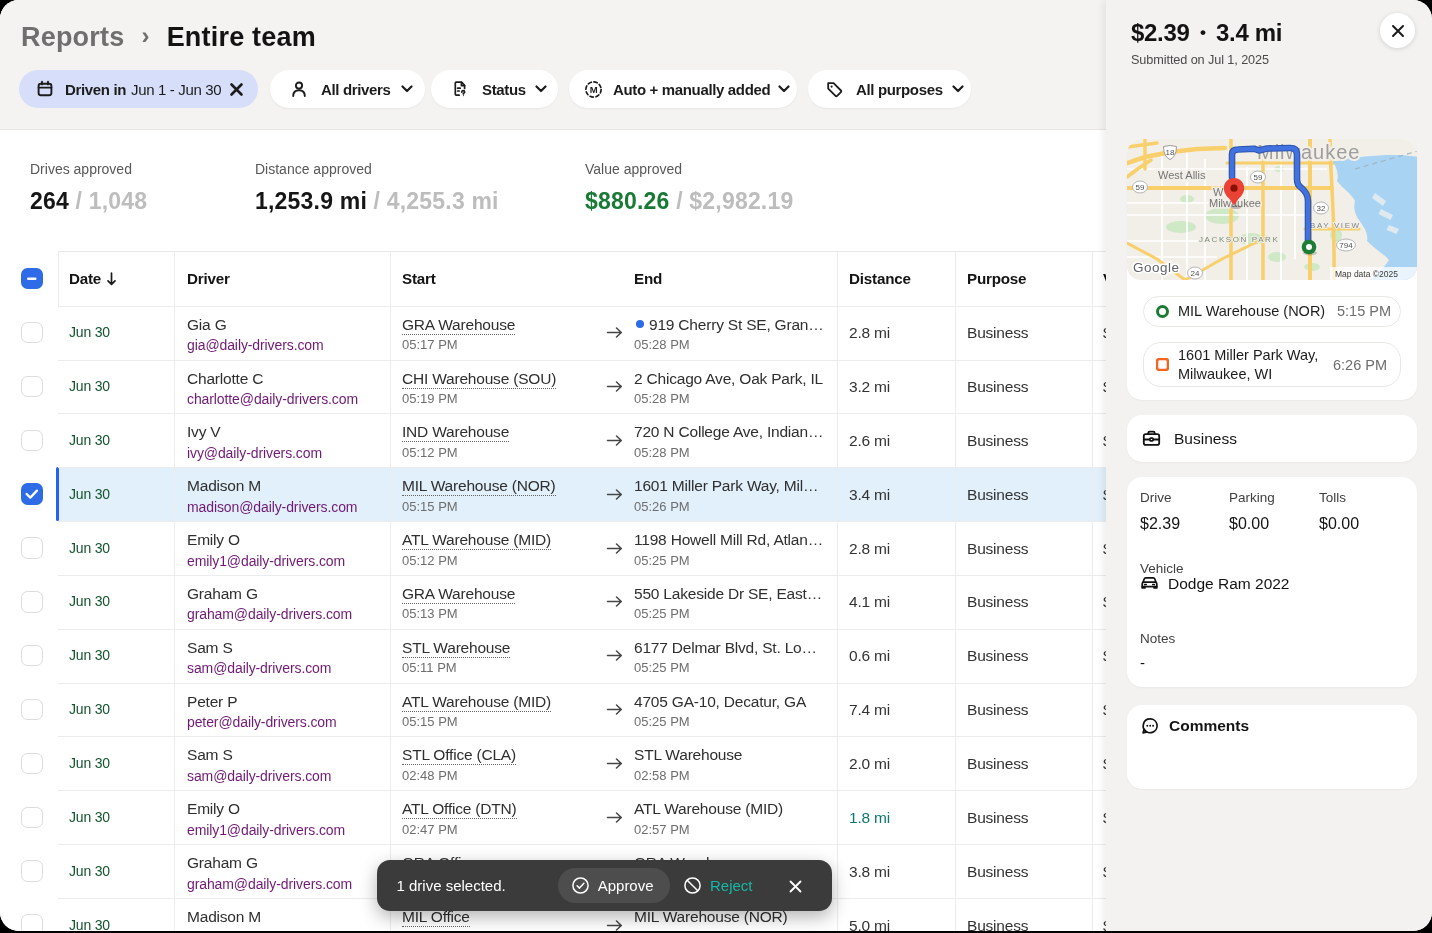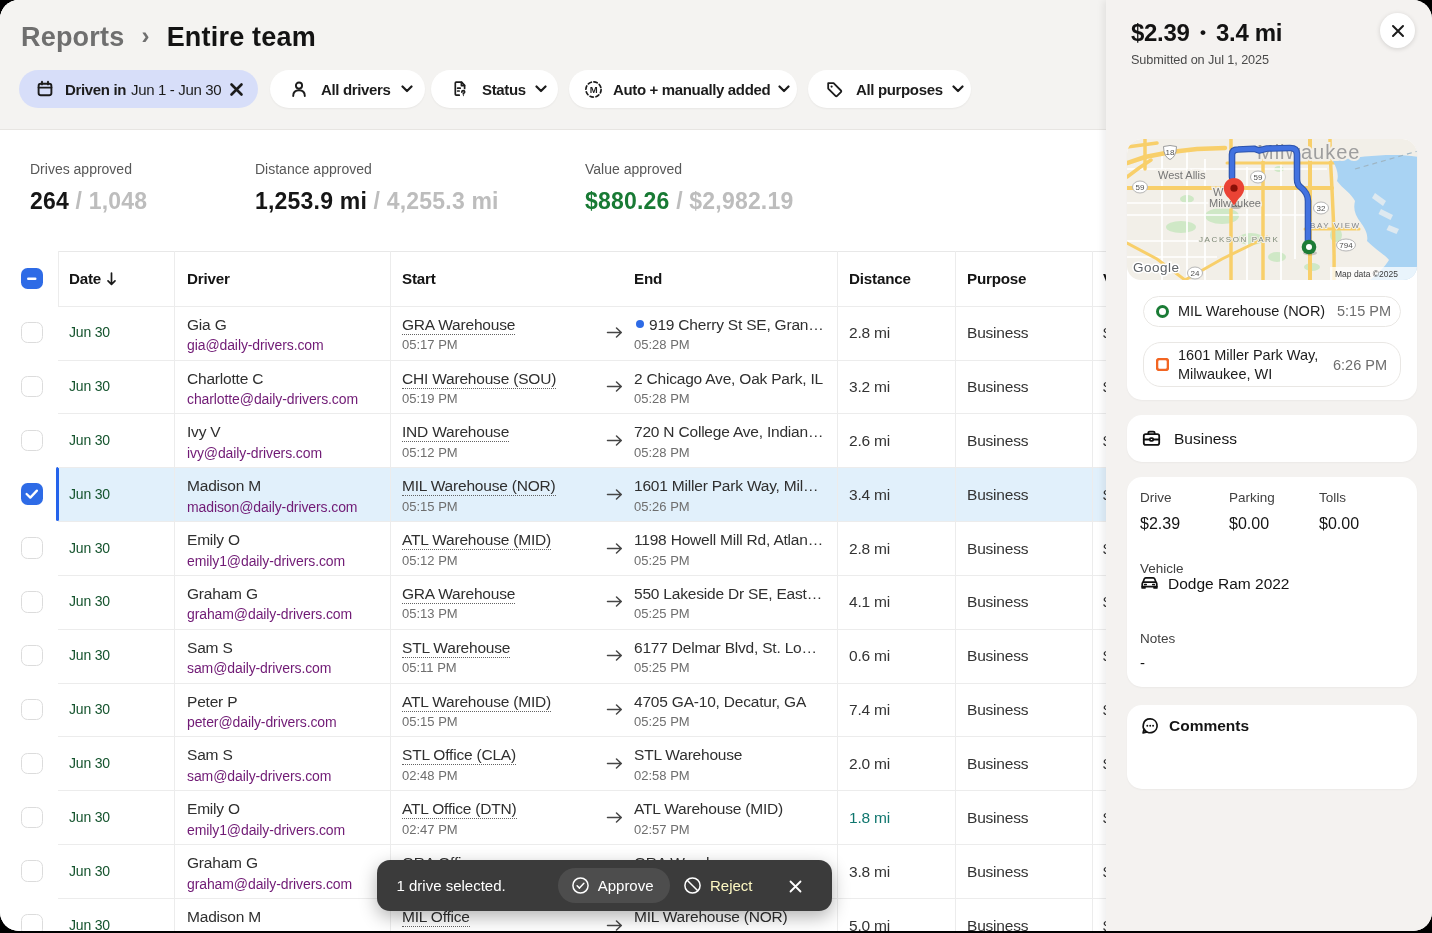--- a/index.html
+++ b/index.html
@@ -502,18 +502,18 @@
           <circle cx="8.5" cy="8.5" r="7.6" fill="none" stroke="#fff" stroke-width="1.5"></circle>
           <path d="M5.1 8.7 L7.5 11.1 L11.9 6.3" fill="none" stroke="#fff" stroke-width="1.5" stroke-linecap="round" stroke-linejoin="round"></path>
         </svg>
 <span style="margin-left:9px;font-size:15px;color:#fff">Approve</span>
       </div>
 <div class="abs" style="left:307px;top:17px;display:flex;align-items:center">
 <svg width="17" height="17" viewBox="0 0 17 17">
           <circle cx="8.5" cy="8.5" r="7.6" fill="none" stroke="#fff" stroke-width="1.5"></circle>
           <path d="M3.2 3.2 L13.8 13.8" stroke="#fff" stroke-width="1.5"></path>
         </svg>
-<span style="margin-left:9px;font-size:15px;color:#fef9c3">Reject</span>
+<span style="margin-left:9px;font-size:15px;color:#14b8a6">Reject</span>
       </div>
 <svg class="abs" style="left:411px;top:18.5px" width="15" height="15" viewBox="0 0 15 15">
         <path d="M2.5 2.5 L12.5 12.5 M12.5 2.5 L2.5 12.5" stroke="#fff" stroke-width="1.8" stroke-linecap="round"></path>
       </svg>
 </div>
 </div>
 </body></html>

